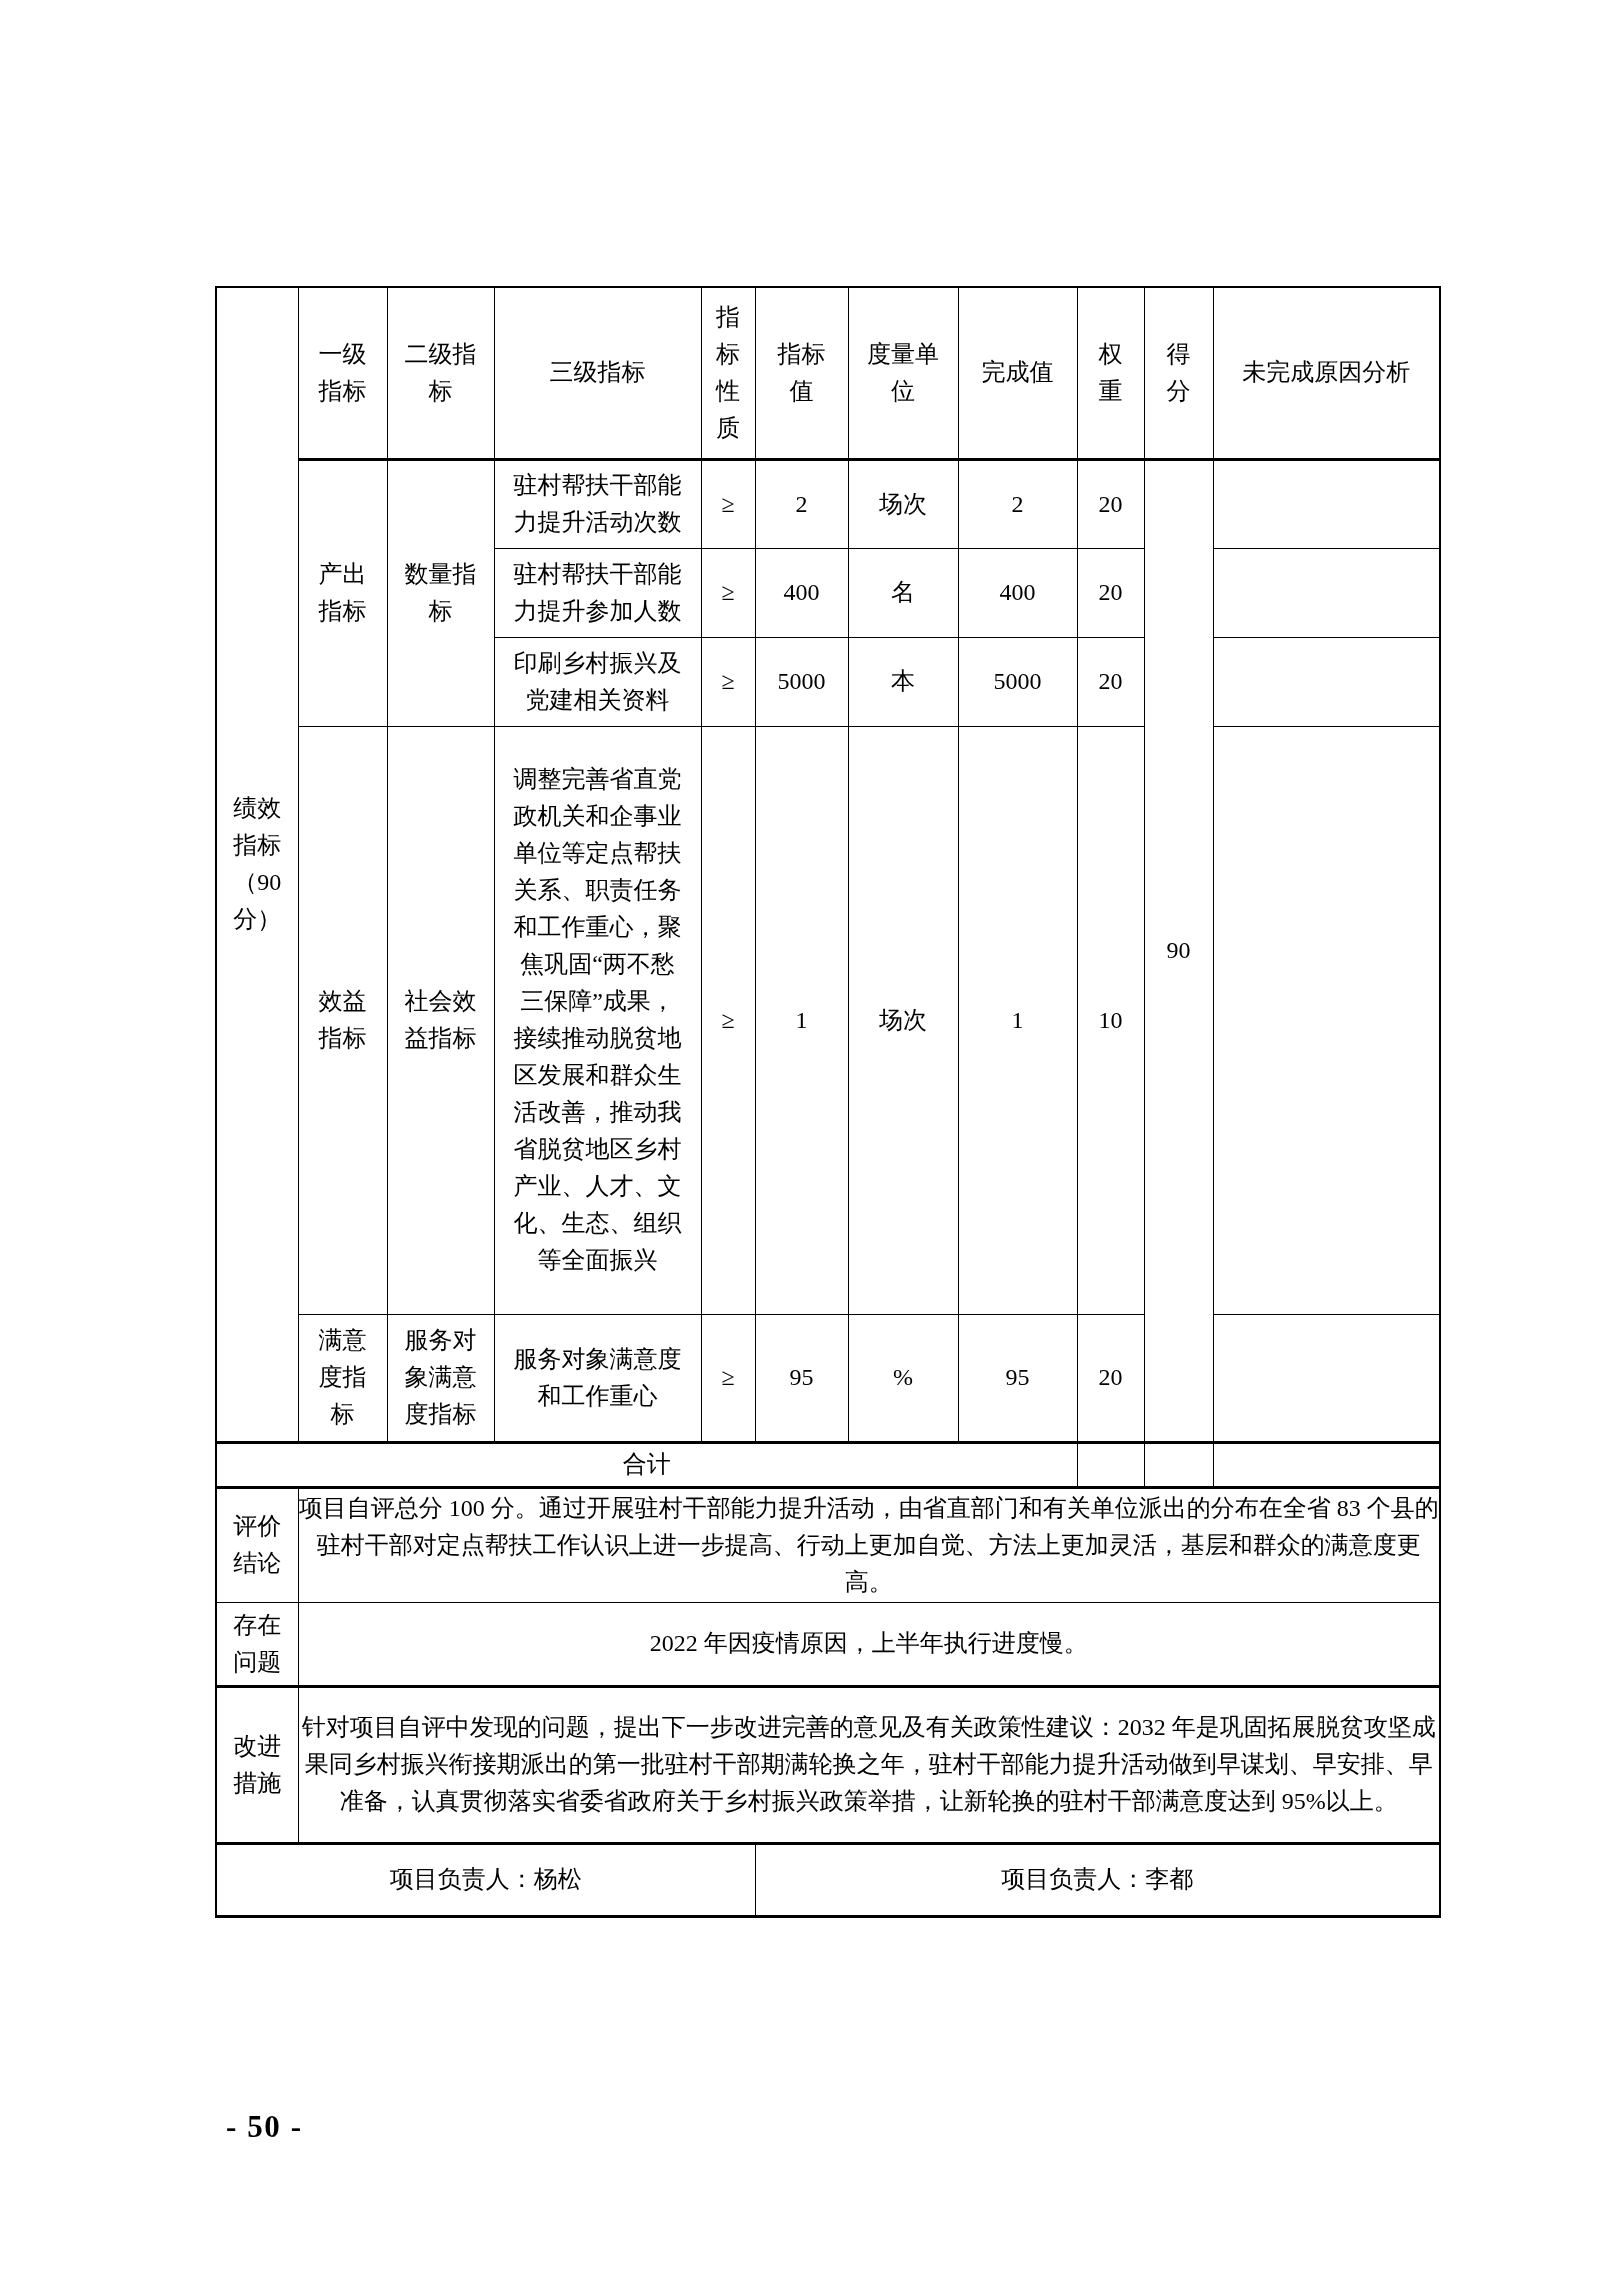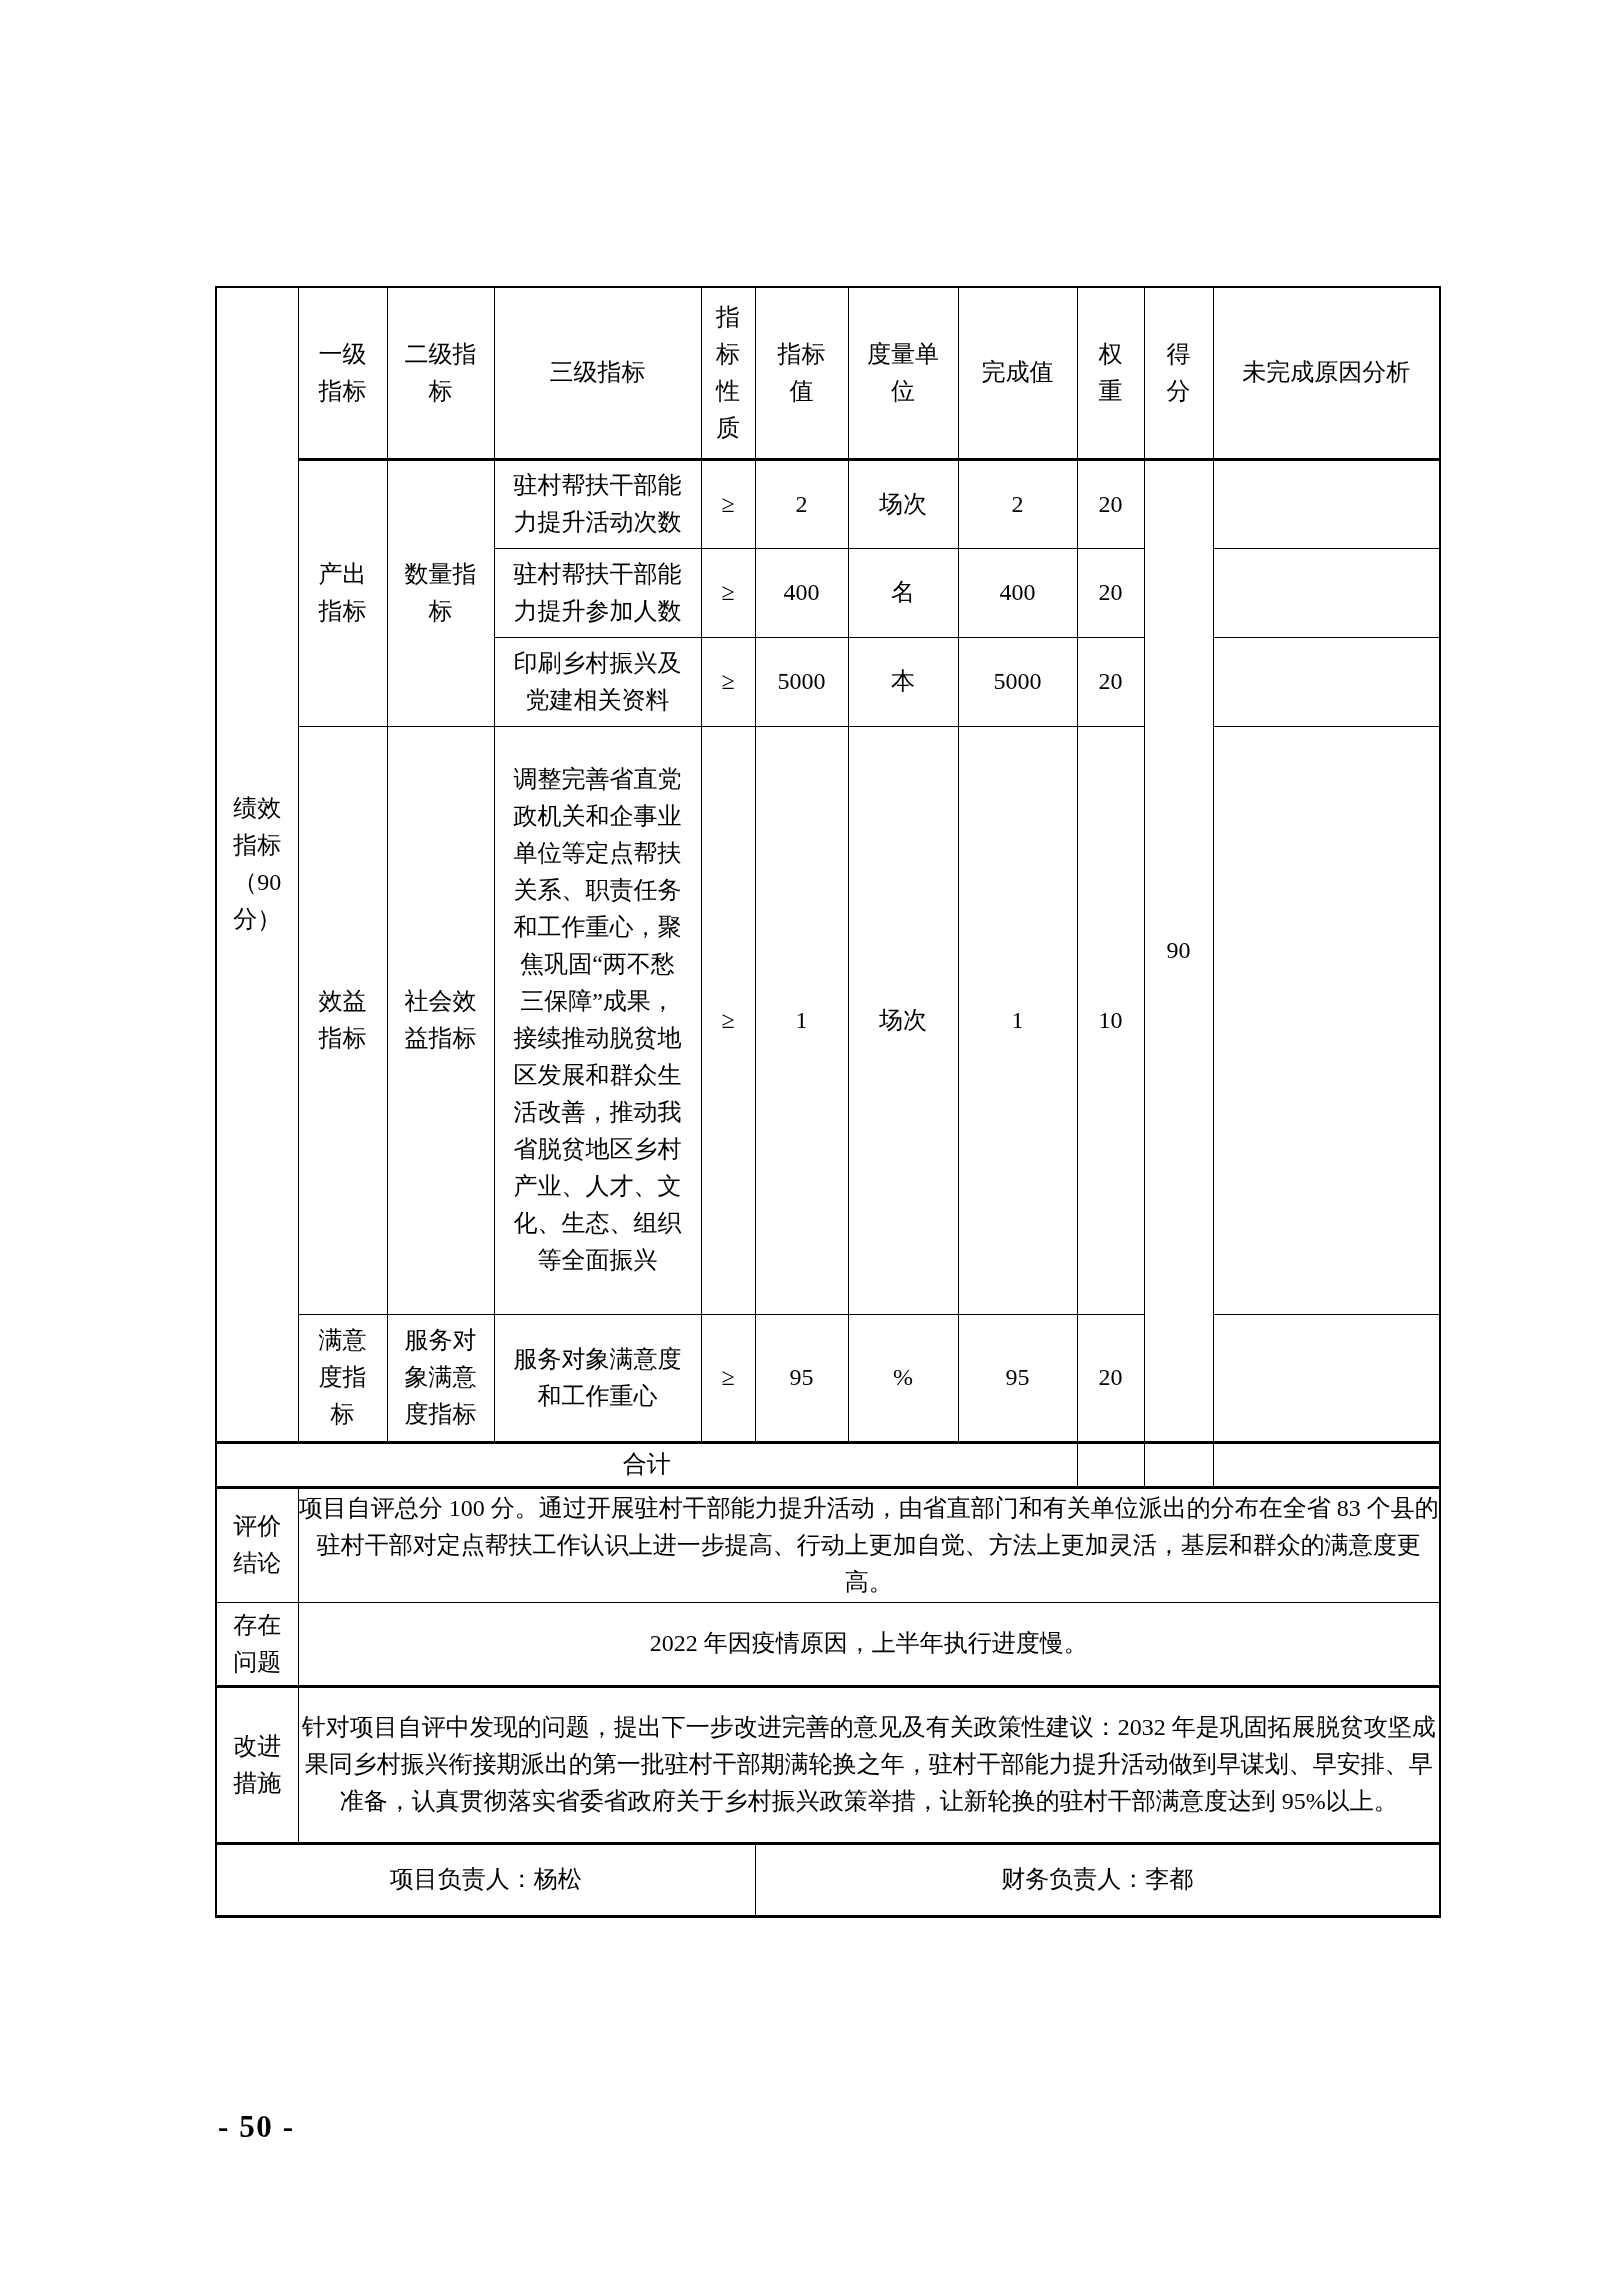--- a/index.html
+++ b/index.html
@@ -40,21 +40,21 @@
     padding:3.2px 14.6px;
     white-space:pre-line;
   }
   td.signer{
     text-align:left;
     padding-left:18px;
     margin-top:24px;
   }
   .page-number{
     position:absolute;
-    left:218px;
+    left:226px;
     top:2109px;
     font-size:31px;
     font-weight:bold;
     letter-spacing:1.6px;
   }
 </style>
 </head>
 <body>
 
 <div class="page">
@@ -203,21 +203,21 @@
     </tr>
 
     <tr style="height:157px" class="thick-top">
       <td>改进
 措施</td>
       <td colspan="10" class="para">针对项目自评中发现的问题，提出下一步改进完善的意见及有关政策性建议：2032 年是巩固拓展脱贫攻坚成果同乡村振兴衔接期派出的第一批驻村干部期满轮换之年，驻村干部能力提升活动做到早谋划、早安排、早准备，认真贯彻落实省委省政府关于乡村振兴政策举措，让新轮换的驻村干部满意度达到 95%以上。</td>
     </tr>
 
     <tr style="height:73px" class="thick-top">
       <td colspan="5" class="signer">项目负责人：杨松</td>
-      <td colspan="6" class="signer">财务负责人：李都</td>
+      <td colspan="6" class="signer">项目负责人：李都</td>
     </tr>
   </tbody>
     </table>
 
   <div class="page-number">- 50 -</div>
 
 </div>
 
 
 </body></html>

